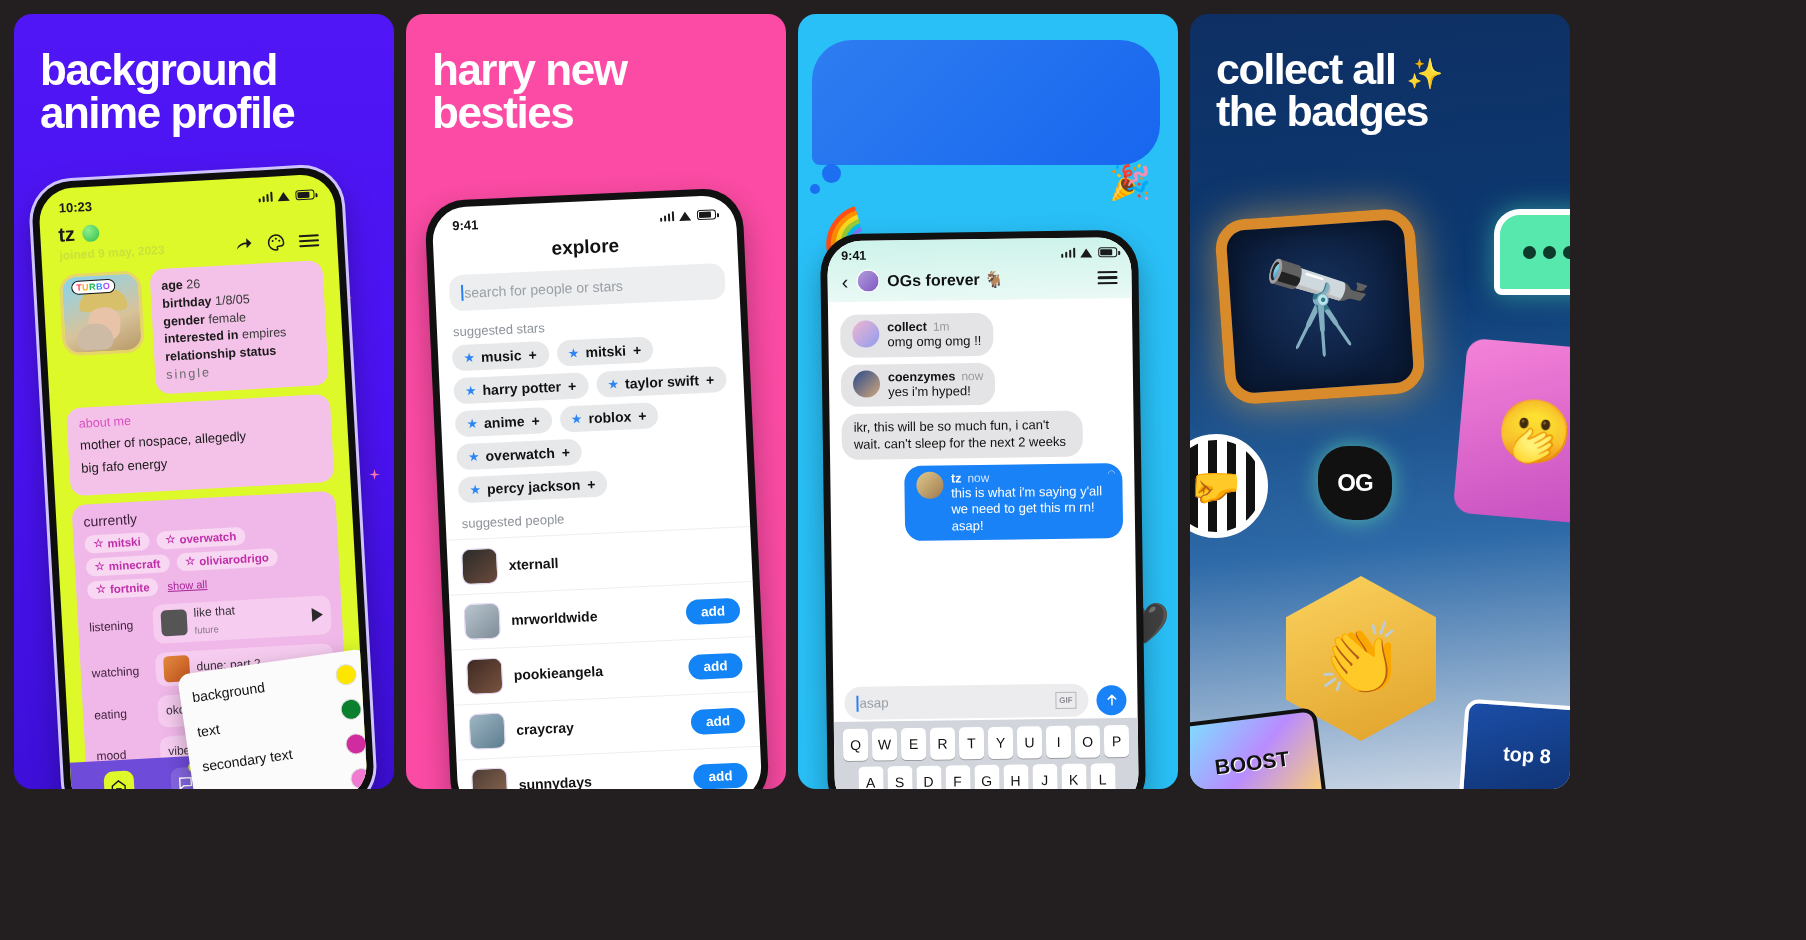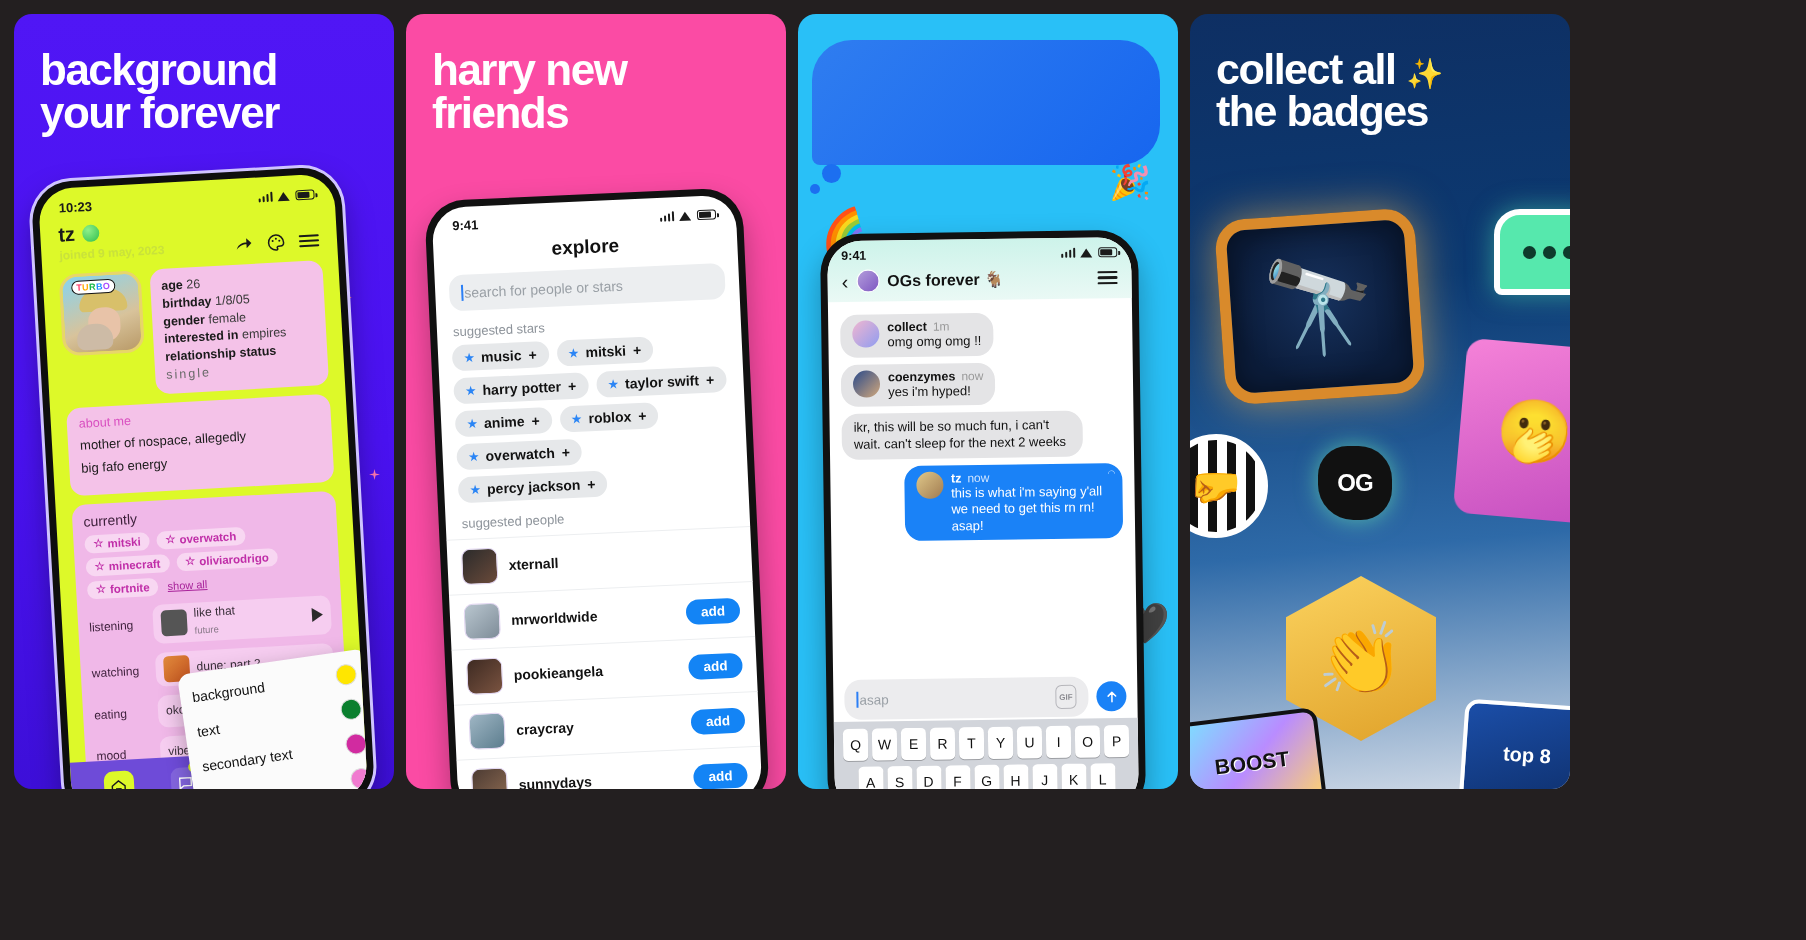--- a/index.html
+++ b/index.html
@@ -238,21 +238,21 @@
   .msg-out { justify-content:flex-end; }
   .msg-out .inner {
     background:#1a82f7;border-radius:17px;padding:6px 12px;max-width:78%;
     display:flex;align-items:flex-start;gap:8px;position:relative;
   }
   .msg-out .mname,.msg-out .mtxt { color:#fff; }
   .msg-out .mtime { color:#cfe4ff; }
   .react { position:absolute;top:5px;right:7px;font-size:9px;color:#bcdcff; }
   .chat-input-bar { position:absolute;left:0;right:0;bottom:92px;padding:0 11px;display:flex;align-items:center;gap:8px; }
   .chat-input { flex:1;background:#ececee;border-radius:17px;padding:8px 12px;font-size:13.5px;color:#9aa0a6;display:flex;align-items:center; }
-  .gifbtn { width:21px;height:24px;border:1.6px solid #b6b6bb;border-radius:6px;font-size:8px;color:#8a8a90;display:flex;align-items:center;justify-content:center;font-weight:700;margin-left:auto; }
+  .gifbtn { width:21px;height:17px;border:1.6px solid #b6b6bb;border-radius:0;font-size:8px;color:#8a8a90;display:flex;align-items:center;justify-content:center;font-weight:700;margin-left:auto; }
   .sendbtn { width:30px;height:30px;border-radius:50%;background:#1a82f7;color:#fff;display:flex;align-items:center;justify-content:center;font-size:15px; }
   .keyboard { position:absolute;left:0;right:0;bottom:0;height:90px;background:#d2d5db;padding:7px 5px; }
   .krow { display:flex;justify-content:center;gap:4px;margin-bottom:6px; }
   .key {
     background:#fff;border-radius:5px;width:25px;height:32px;
     display:flex;align-items:center;justify-content:center;
     font-size:14px;font-weight:500;color:#111;box-shadow:0 1px 0 rgba(0,0,0,.25);
   }
 
   
@@ -324,21 +324,21 @@
   <div class="panel p1">
     <div class="sparkle s1"></div>
     <div class="sparkle s2"></div>
     <div class="sparkle s3"></div>
     <div class="sparkle s4"></div>
     <div class="sparkle s5"></div>
 
     <div class="panel-head">
       <div class="headline">
         <div>background</div>
-        <div>your forever</div>
+        <div>anime profile</div>
       </div>
     </div>
 
     <div class="phone1">
       <div class="screen1">
         <div class="statusbar">
           <span>10:23</span>
           <span class="sb-icons">
             <span class="sig">
                 <i></i>
@@ -499,21 +499,21 @@
           </span>
         </div>
       </div>
     </div>
   </div>
 
   <div class="panel p2">
     <div class="panel-head">
       <div class="headline">
         <div>harry new</div>
-        <div>friends</div>
+        <div>besties</div>
       </div>
     </div>
 
     <div class="phone2">
       <div class="screen2">
         <div class="sb2">
           <span>9:41</span>
           <span class="sb-icons">
             <span class="sig">
                 <i></i>

